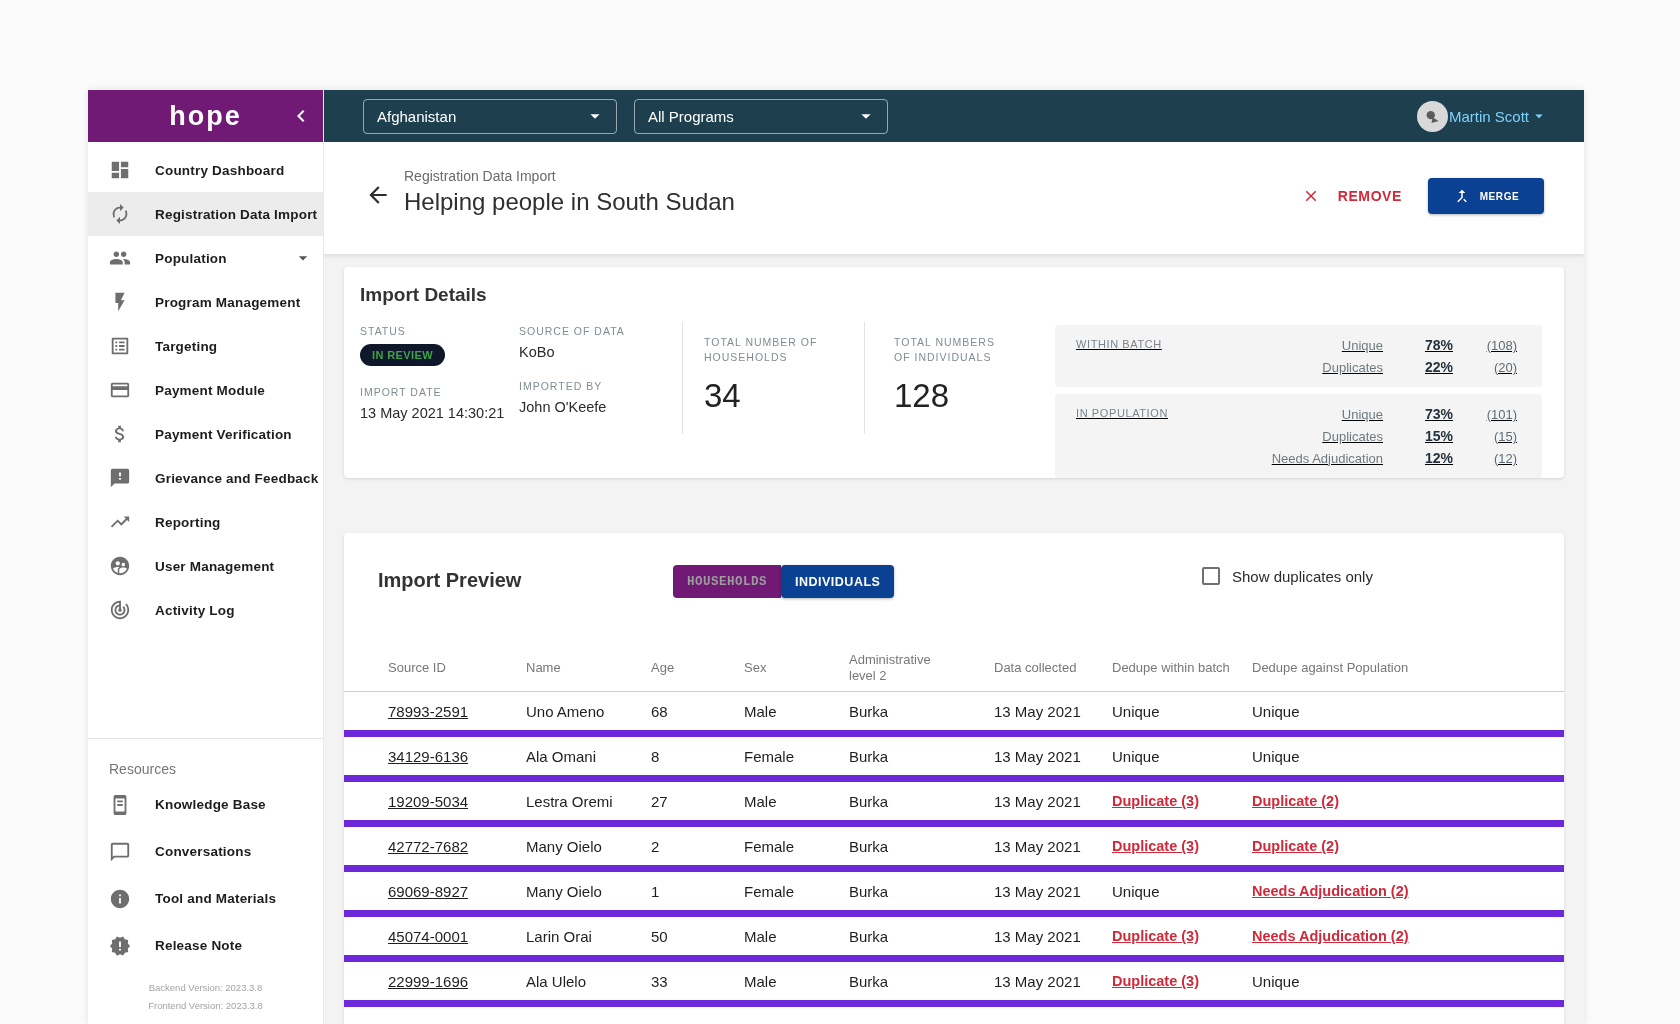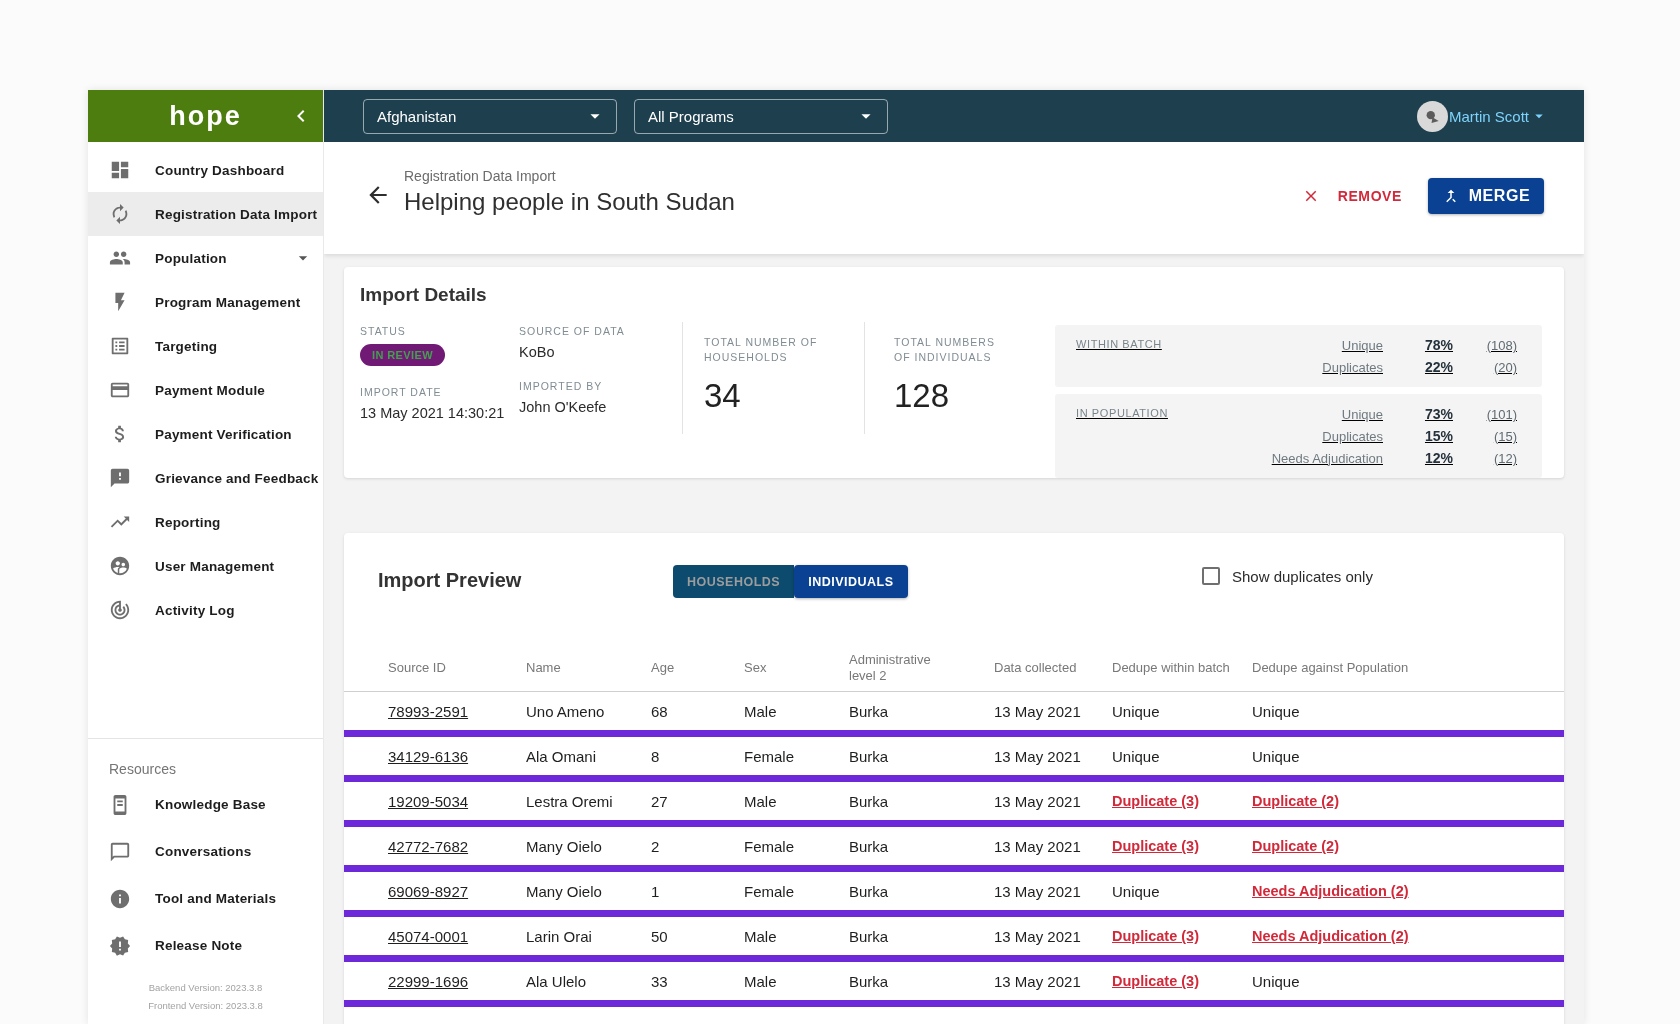--- a/index.html
+++ b/index.html
@@ -2,21 +2,21 @@
 <html><head>
 <meta charset="utf-8">
 <style>
   * { margin:0; padding:0; box-sizing:border-box; }
   html,body { width:1680px; height:1024px; background:#fbfbfb; font-family:"Liberation Sans",sans-serif; overflow:hidden; }
 
   .app { position:absolute; left:88px; top:90px; width:1496px; height:934px; background:#f3f3f3; overflow:hidden; box-shadow:0 0 8px rgba(0,0,0,.10); }
 
   
   .sidebar { position:absolute; left:0; top:0; bottom:0; width:236px; background:#fff; border-right:1px solid #e9e9e9; z-index:5; }
-  .logo-bar { height:52px; background:#4d7c0f; display:flex; align-items:center; justify-content:center; position:relative; }
+  .logo-bar { height:52px; background:#701a75; display:flex; align-items:center; justify-content:center; position:relative; }
   .logo { color:#fff; font-size:27px; font-weight:bold; letter-spacing:2px; }
   .collapse-btn { position:absolute; right:10px; top:14px; color:#fff; width:24px; height:24px; }
   .side-nav { padding-top:6px; }
   .side-item { height:44px; display:flex; align-items:center; padding-left:21px; gap:24px; color:#6e6e6e; cursor:pointer; }
   .side-item.selected { background:#ececec; }
   .side-label { font-size:13.5px; font-weight:bold; color:#1d1d1d; letter-spacing:.2px; }
   .side-chev { margin-left:auto; margin-right:10px; color:#555; display:flex; }
   .side-divider { border-top:1px solid #e4e4e4; margin-top:106px; }
   .resources-label { margin:22px 0 4px 21px; font-size:14px; color:#757575; }
   .res-nav .side-item { height:47px; }
@@ -31,56 +31,56 @@
   .user-chip { margin-left:auto; margin-right:36px; display:flex; align-items:center; gap:1px; color:#7dd3fc; font-size:15px; cursor:pointer; }
   .avatar { width:31px; height:31px; border-radius:50%; background:#d9d9d9; display:flex; align-items:center; justify-content:center; }
 
   
   .page-header { position:absolute; left:236px; right:0; top:52px; height:112px; background:#fff; box-shadow:0 2px 4px rgba(0,0,0,.10); z-index:3; }
   .back-btn { position:absolute; left:41px; top:40px; width:26px; height:26px; color:#2e2e2e; cursor:pointer; }
   .breadcrumb { position:absolute; left:80px; top:26px; font-size:14px; color:#6b6b6b; }
   .page-title { position:absolute; left:80px; top:46px; font-size:24px; font-weight:normal; color:#2f2f2f; }
   .header-actions { position:absolute; right:40px; top:36px; height:36px; display:flex; align-items:center; gap:26px; }
   .remove-btn { display:flex; align-items:center; gap:18px; color:#d2293a; font-size:14px; font-weight:bold; letter-spacing:.6px; cursor:pointer; }
-  .merge-btn { width:116px; height:36px; background:#0b4192; border:none; border-radius:4px; color:#fff; font-size:16px; font-weight:bold; letter-spacing:.6px; display:flex; align-items:center; justify-content:center; gap:9px; cursor:pointer; font-family:inherit; box-shadow:0 1px 3px rgba(0,0,0,.3); }
+  .merge-btn { width:116px; height:36px; background:#0b4192; border:none; border-radius:4px; color:#fff; font-size:10px; font-weight:bold; letter-spacing:.6px; display:flex; align-items:center; justify-content:center; gap:9px; cursor:pointer; font-family:inherit; box-shadow:0 1px 3px rgba(0,0,0,.3); }
 
   
   .content { position:absolute; left:236px; right:0; top:164px; bottom:0; }
   .card { background:#fff; border-radius:4px; box-shadow:0 1px 3px rgba(0,0,0,.13); }
 
   .details-card { margin:13px 20px 0; height:211px; position:relative; }
   .section-title { font-size:19px; font-weight:bold; color:#333; }
   .details-card .section-title { position:absolute; left:16px; top:17px; }
   .field-label { font-size:10.5px; letter-spacing:1px; color:#808c93; margin-bottom:7px; white-space:nowrap; }
   .d-col1 { position:absolute; left:16px; top:58px; }
   .d-col2 { position:absolute; left:175px; top:58px; }
   .d-row2 { margin-top:20px; }
   .field-value { font-size:14.5px; color:#2b2b2b; }
-  .chip { display:inline-block; height:22px; line-height:22px; padding:0 12px; border-radius:11px; background:#701a75; color:#41a14d; font-size:11px; font-weight:bold; letter-spacing:.4px; }
+  .chip { display:inline-block; height:22px; line-height:22px; padding:0 12px; border-radius:11px; background:#0f172a; color:#41a14d; font-size:11px; font-weight:bold; letter-spacing:.4px; }
   .v-divider { position:absolute; top:55px; height:112px; border-left:1px solid #e3e3e3; }
   .dv1 { left:338px; } .dv2 { left:520px; }
   .total-block { position:absolute; top:68px; }
   .tb-house { left:360px; } .tb-ind { left:550px; }
   .total-label { font-size:10.5px; letter-spacing:1px; color:#808c93; line-height:15px; width:120px; white-space:normal; }
   .total-value { margin-top:12px; font-size:33px; color:#222; }
 
   .stats { position:absolute; left:711px; top:58px; width:487px;text-decoration:underline; }
   .stat-box { background:#f4f4f4; border-radius:3px; display:flex; padding:9px 25px 9px 21px; margin-bottom:7px; }
   .stat-box-label { width:155px; font-size:11px; letter-spacing:.6px; color:#78858c; padding-top:4px; }
   .stat-rows { flex:1; }
   .stat-row { display:grid; grid-template-columns:1fr 70px 64px; height:22px; align-items:center; }
   .stat-name { text-align:right; font-size:13px; color:#6f7a80; }
   .stat-pct { text-align:right; font-size:14px; font-weight:bold; color:#25323c; }
   .stat-count { text-align:right; font-size:13px; color:#5f6b72; }
 
   .preview-card { margin:55px 20px 0; height:520px; position:relative; overflow:hidden; }
   .preview-card .section-title { position:absolute; left:34px; top:36px; font-size:20px; }
   .toggle-group { position:absolute; left:329px; top:32px; display:flex; }
   .toggle-btn { height:33px; padding:0 14px; font-size:12.5px; font-weight:bold; letter-spacing:.5px; display:flex; align-items:center; border:none; cursor:pointer; font-family:inherit; }
-  .toggle-btn.inactive { background:#0c4a6e; color:#9c9c9c; border-radius:4px 0 0 4px; }
+  .toggle-btn.inactive { background:#701a75; color:#9c9c9c; border-radius:4px 0 0 4px;font-family:Liberation Mono, monospace; }
   .toggle-btn.active { background:#0b4192; color:#fff; border-radius:4px; box-shadow:0 1px 3px rgba(0,0,0,.3); }
   .dup-check { position:absolute; left:858px; top:34px; display:flex; align-items:center; gap:12px; cursor:pointer; }
   .checkbox { width:18px; height:18px; border:2px solid #6f6f6f; border-radius:2px; background:#fff; }
   .dup-label { font-size:15px; color:#2b2b2b; }
 
   .thead, .trow { display:grid; grid-template-columns:138px 125px 93px 105px 145px 118px 140px auto; padding-left:44px; padding-right:20px; align-items:center; }
   .thead { position:absolute; left:0; right:0; top:112px; height:47px; border-bottom:1px solid #cfcfcf; }
   .th { font-size:13px; color:#787878; line-height:16px; white-space:nowrap; }
   .th.wrap { white-space:normal; width:100px; }
   .tbody { position:absolute; left:0; right:0; top:159px; }

